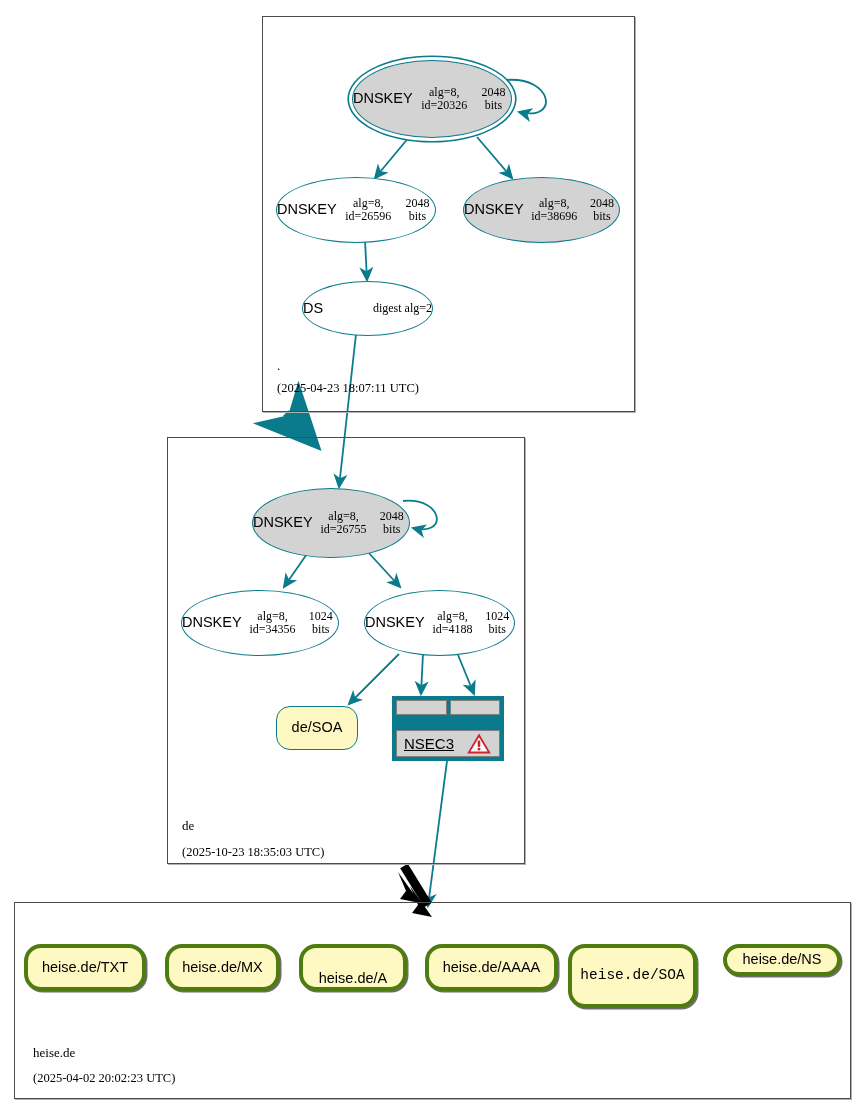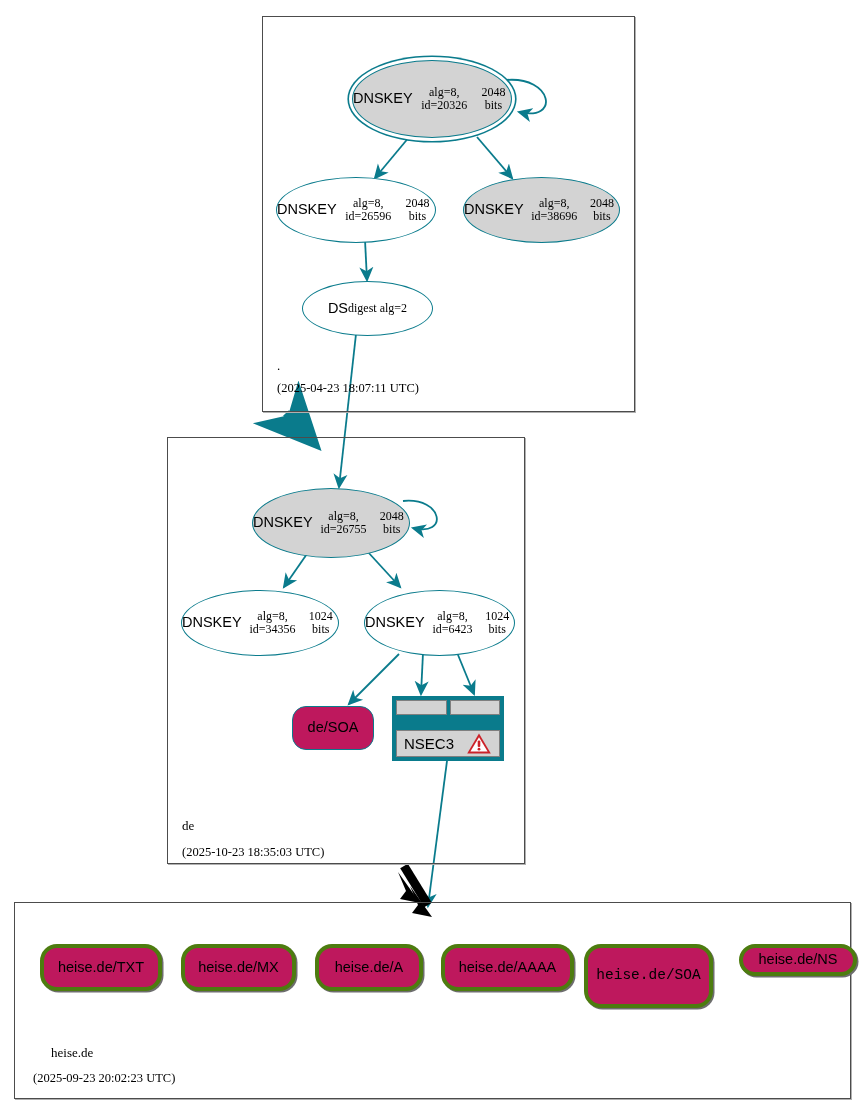--- a/index.html
+++ b/index.html
@@ -60,39 +60,39 @@
     font-family: "Liberation Sans", sans-serif;
     font-size: 14.5px;
   }
   .n-sub {
     font-family: "Liberation Serif", serif;
     font-size: 12px;
   }
   .rrset {
     border: 1.8px solid #0a7b8c;
     border-radius: 14px;
-    background: #be185d;
+    background: #fef9c3;
     font-family: "Liberation Sans", sans-serif;
     font-size: 14.5px;
-    margin-left: 16px;
   }
   .rrset.black {
     border: 4px solid #4d7c0f;
     border-radius: 17px;
     box-shadow: 1.5px 1.5px 0 0 #6d6d6d;
   }
   .nsec-box {
     position: absolute;
     border: 2.4px solid #0a7b8c;
     background: #0a7b8c;
     box-sizing: border-box;
     display: flex;
     flex-direction: column;
     padding: 2px;
     gap: 15px;
+    text-decoration: underline;
   }
   .nsec-head {
     display: flex;
     gap: 3px;
     height: 15px;
   }
   .nsec-head-cell {
     flex: 1;
     background: #d3d3d3;
     border: 1px solid #7f7f7f;
@@ -184,61 +184,61 @@
 
 <div class="zone-box" style="left:262px; top:16px; width:373px; height:396px;"></div>
 <div class="zone-label zone-name" style="left:277px; top:358px;">.</div>
 <div class="zone-label zone-time" style="left:277px; top:381px;">(2025-04-23 18:07:11 UTC)</div>
 
 <div class="zone-box" style="left:167px; top:437px; width:358px; height:427px;"></div>
 <div class="zone-label zone-name" style="left:182px; top:818px;">de</div>
 <div class="zone-label zone-time" style="left:182px; top:845px;">(2025-10-23 18:35:03 UTC)</div>
 
 <div class="zone-box" style="left:14px; top:902px; width:837px; height:197px;"></div>
-<div class="zone-label zone-name" style="left:51px; top:1045px;">heise.de</div>
-<div class="zone-label zone-time" style="left:33px; top:1071px;">(2025-09-23 20:02:23 UTC)</div>
+<div class="zone-label zone-name" style="left:33px; top:1045px;">heise.de</div>
+<div class="zone-label zone-time" style="left:33px; top:1071px;">(2025-04-02 20:02:23 UTC)</div>
 
 <div class="node ellipse filled double" style="left:352px; top:60px; width:160px; height:78px;">
   <span class="n-title">DNSKEY</span>
   <span class="n-sub">alg=8, id=20326</span>
   <span class="n-sub">2048 bits</span>
 </div>
 
 <div class="node ellipse" style="left:276px; top:177px; width:160px; height:66px;">
   <span class="n-title">DNSKEY</span>
   <span class="n-sub">alg=8, id=26596</span>
   <span class="n-sub">2048 bits</span>
 </div>
 
 <div class="node ellipse filled" style="left:463px; top:177px; width:157px; height:66px;">
   <span class="n-title">DNSKEY</span>
   <span class="n-sub">alg=8, id=38696</span>
   <span class="n-sub">2048 bits</span>
 </div>
 
-<div class="node ellipse" style="left:302px; top:281px; width:131px; height:55px;">
+<div class="node ellipse" style="left:302px; top:281px; width:131px; height:55px;justify-content:space-between;">
   <span class="n-title">DS</span>
   <span class="n-sub">digest alg=2</span>
 </div>
 
 <div class="node ellipse filled" style="left:252px; top:488px; width:158px; height:70px;">
   <span class="n-title">DNSKEY</span>
   <span class="n-sub">alg=8, id=26755</span>
   <span class="n-sub">2048 bits</span>
 </div>
 
 <div class="node ellipse" style="left:181px; top:590px; width:158px; height:66px;">
   <span class="n-title">DNSKEY</span>
   <span class="n-sub">alg=8, id=34356</span>
   <span class="n-sub">1024 bits</span>
 </div>
 
 <div class="node ellipse" style="left:364px; top:590px; width:151px; height:66px;">
   <span class="n-title">DNSKEY</span>
-  <span class="n-sub">alg=8, id=6423</span>
+  <span class="n-sub">alg=8, id=4188</span>
   <span class="n-sub">1024 bits</span>
 </div>
 
 <div class="node rrset" style="left:276px; top:706px; width:82px; height:44px;">
   <span>de/SOA</span>
 </div>
 
 <div class="nsec-box" style="left:392px; top:696px; width:112px; height:65px;">
   <div class="nsec-head">
     <div class="nsec-head-cell"></div>
@@ -254,21 +254,21 @@
     </svg>
   </div>
 </div>
 
 <div class="node rrset black" style="left:24px; top:944px; width:122px; height:47px;">
   <span>heise.de/TXT</span>
 </div>
 <div class="node rrset black" style="left:165px; top:944px; width:115px; height:47px;">
   <span>heise.de/MX</span>
 </div>
-<div class="node rrset black" style="left:299px; top:944px; width:108px; height:47px;">
+<div class="node rrset black" style="left:299px; top:944px; width:108px; height:47px;align-items:flex-end;">
   <span>heise.de/A</span>
 </div>
 <div class="node rrset black" style="left:425px; top:944px; width:133px; height:47px;">
   <span>heise.de/AAAA</span>
 </div>
 <div class="node rrset black" style="left:568px; top:944px; width:129px; height:64px;font-family:Liberation Mono, monospace;">
   <span>heise.de/SOA</span>
 </div>
 <div class="node rrset black" style="left:723px; top:944px; width:118px; height:32px;">
   <span>heise.de/NS</span>

